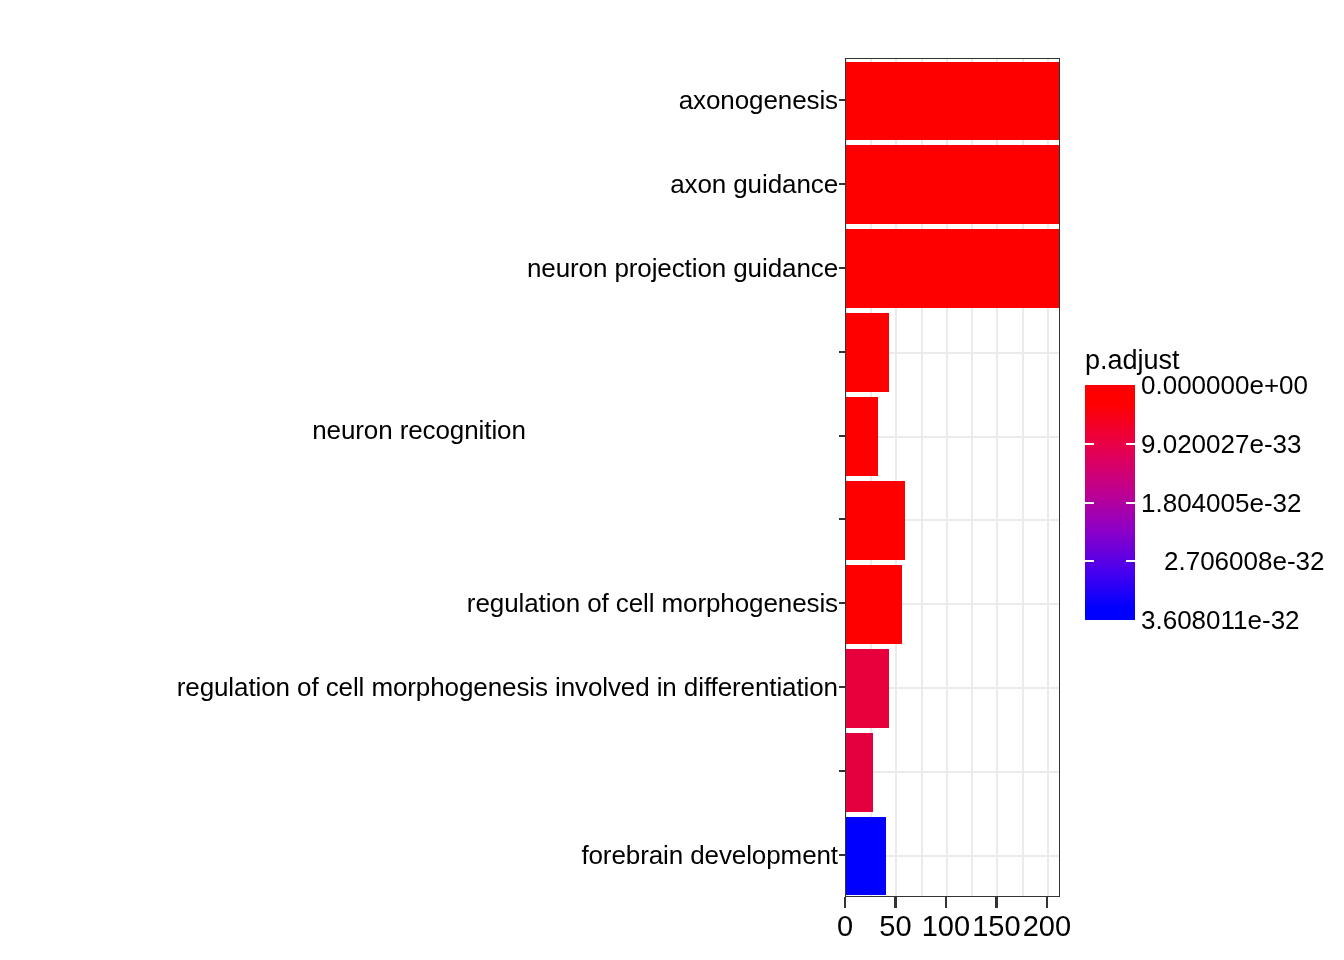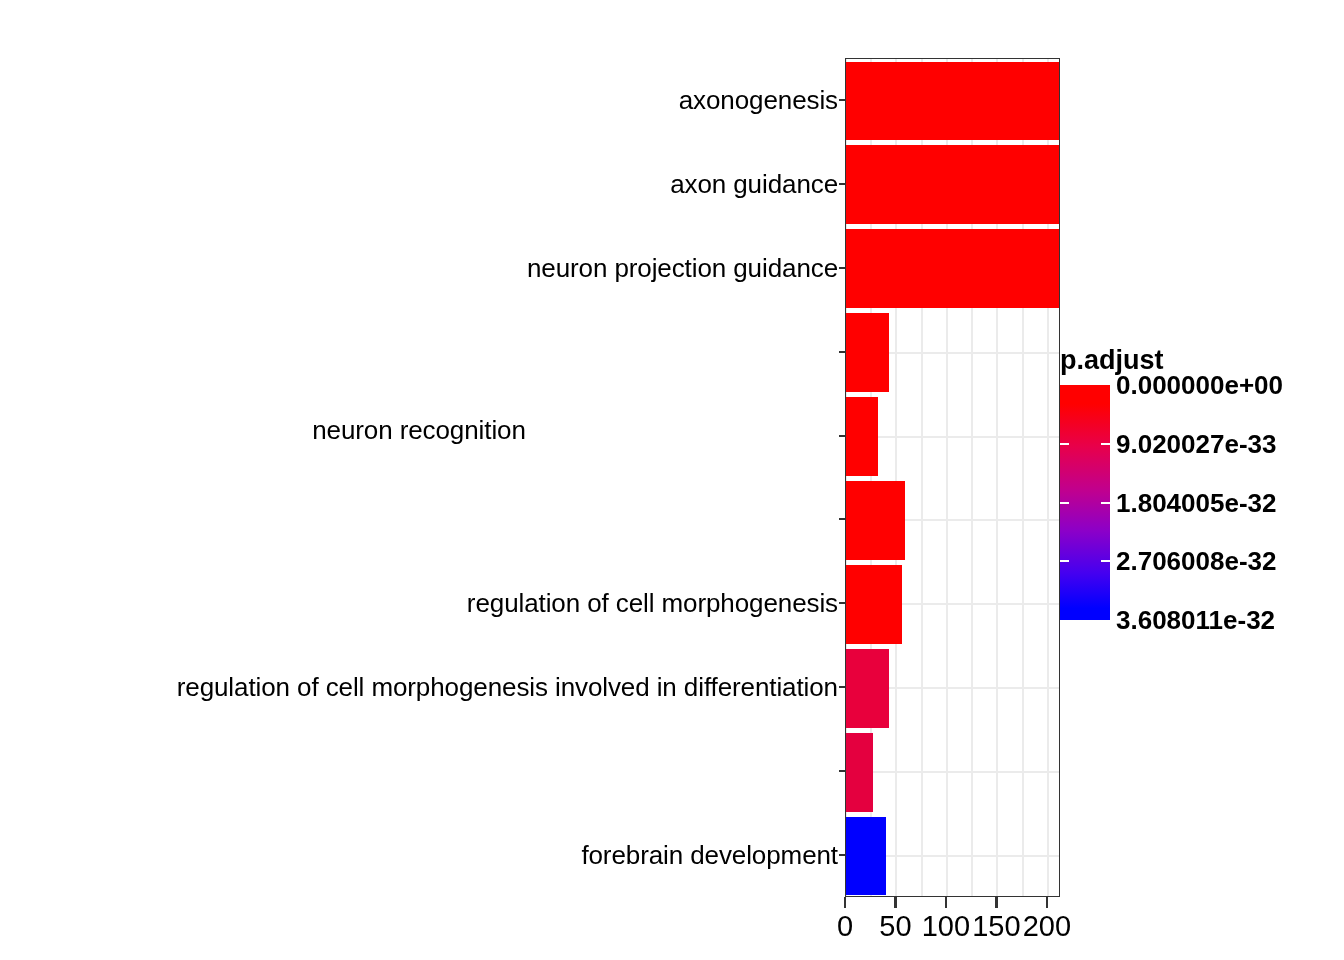--- a/index.html
+++ b/index.html
@@ -117,25 +117,24 @@
     font-size: 29px;
     line-height: 32px;
     color: #000;
     transform: translateX(-50%);
     white-space: nowrap;
   }
 
   
   #legend {
     position: absolute;
-    left: 1057px;
+    left: 1082px;
     top: 345px;
     width: 244px;
     height: 300px;
-    font-weight: bold;
   }
   #legend-title {
     position: absolute;
     left: 3px;
     top: 0px;
     font-size: 27px;
     line-height: 30px;
     color: #000;
     white-space: nowrap;
   }
@@ -240,19 +239,19 @@
   <div id="legend">
     <div id="legend-title">p.adjust</div>
     <div id="colorbar"></div>
   <div class="legend-label" style="top: 40px;">0.000000e+00</div>
       <div class="legend-label" style="top: 98.75px;">9.020027e-33</div>
       <div class="cb-tick left" style="top: 97.75px;"></div>
       <div class="cb-tick right" style="top: 97.75px;"></div>
       <div class="legend-label" style="top: 157.5px;">1.804005e-32</div>
       <div class="cb-tick left" style="top: 156.5px;"></div>
       <div class="cb-tick right" style="top: 156.5px;"></div>
-      <div class="legend-label" style="top: 216.25px;">2.706008e-32</div>
+      <div class="legend-label" style="top: 216.25px; margin-left: 23px;">2.706008e-32</div>
       <div class="cb-tick left" style="top: 215.25px;"></div>
       <div class="cb-tick right" style="top: 215.25px;"></div>
       <div class="legend-label" style="top: 275px;">3.608011e-32</div>
     </div>
 
 </div>
 
 </body></html>

